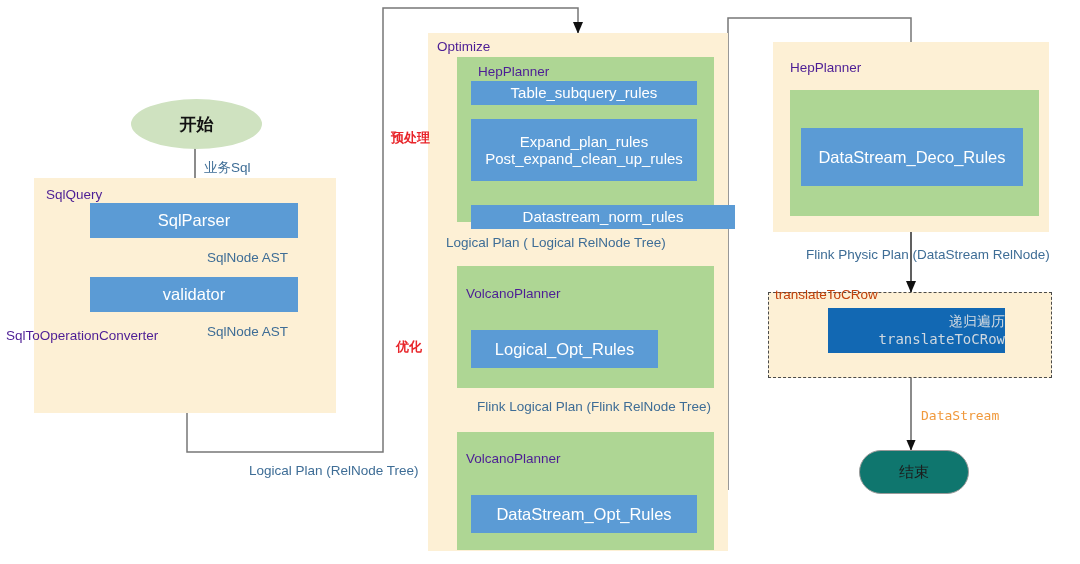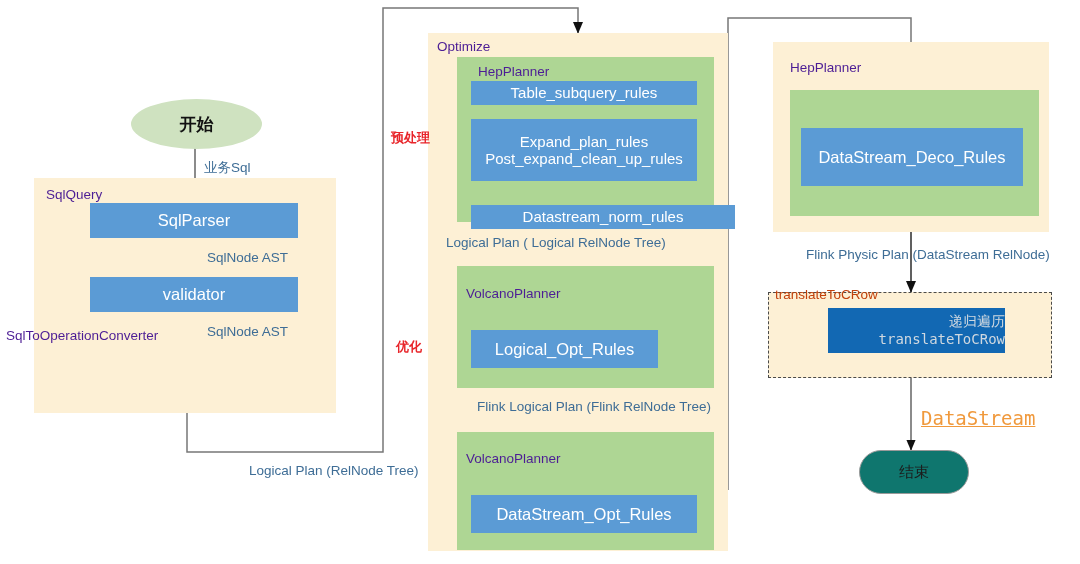--- a/index.html
+++ b/index.html
@@ -100,22 +100,21 @@
     line-height: 1;
   }
   .edge-label.red {
     color: #e8252a;
     font-weight: bold;
     font-size: 13px;
   }
   .edge-label.orange {
     color: #f0993c;
     font-family: "DejaVu Sans Mono", "Liberation Mono", monospace;
-    font-size: 19px;
-    text-decoration: underline;
+    font-size: 13px;
   }
 
   svg.edges {
     position: absolute;
     left: 0; top: 0;
     width: 1080px; height: 564px;
     pointer-events: none;
   }
 </style>
 </head>

